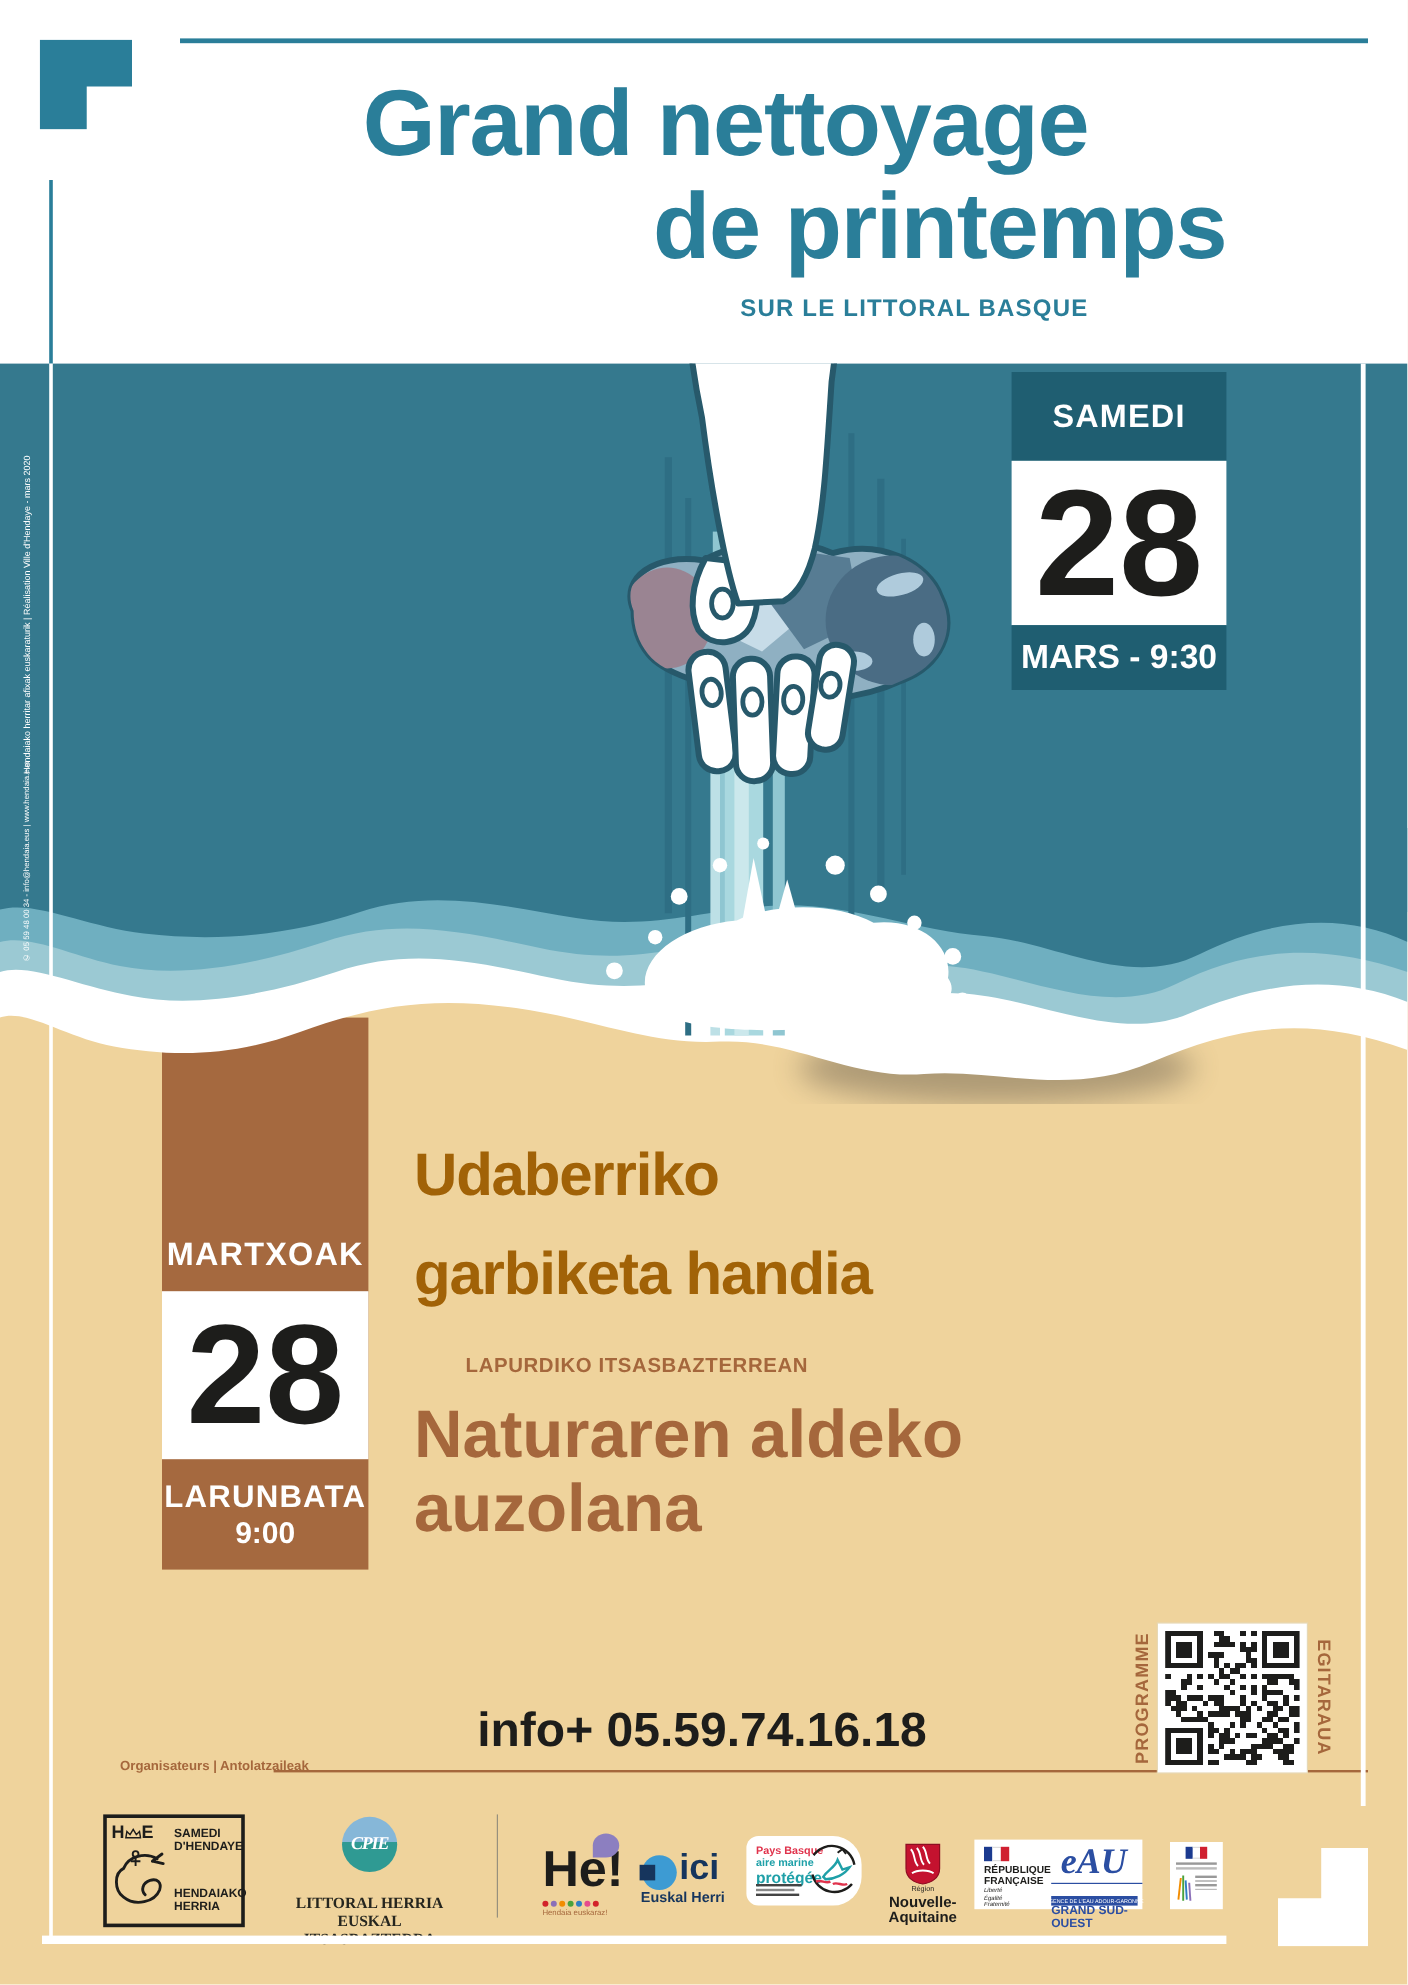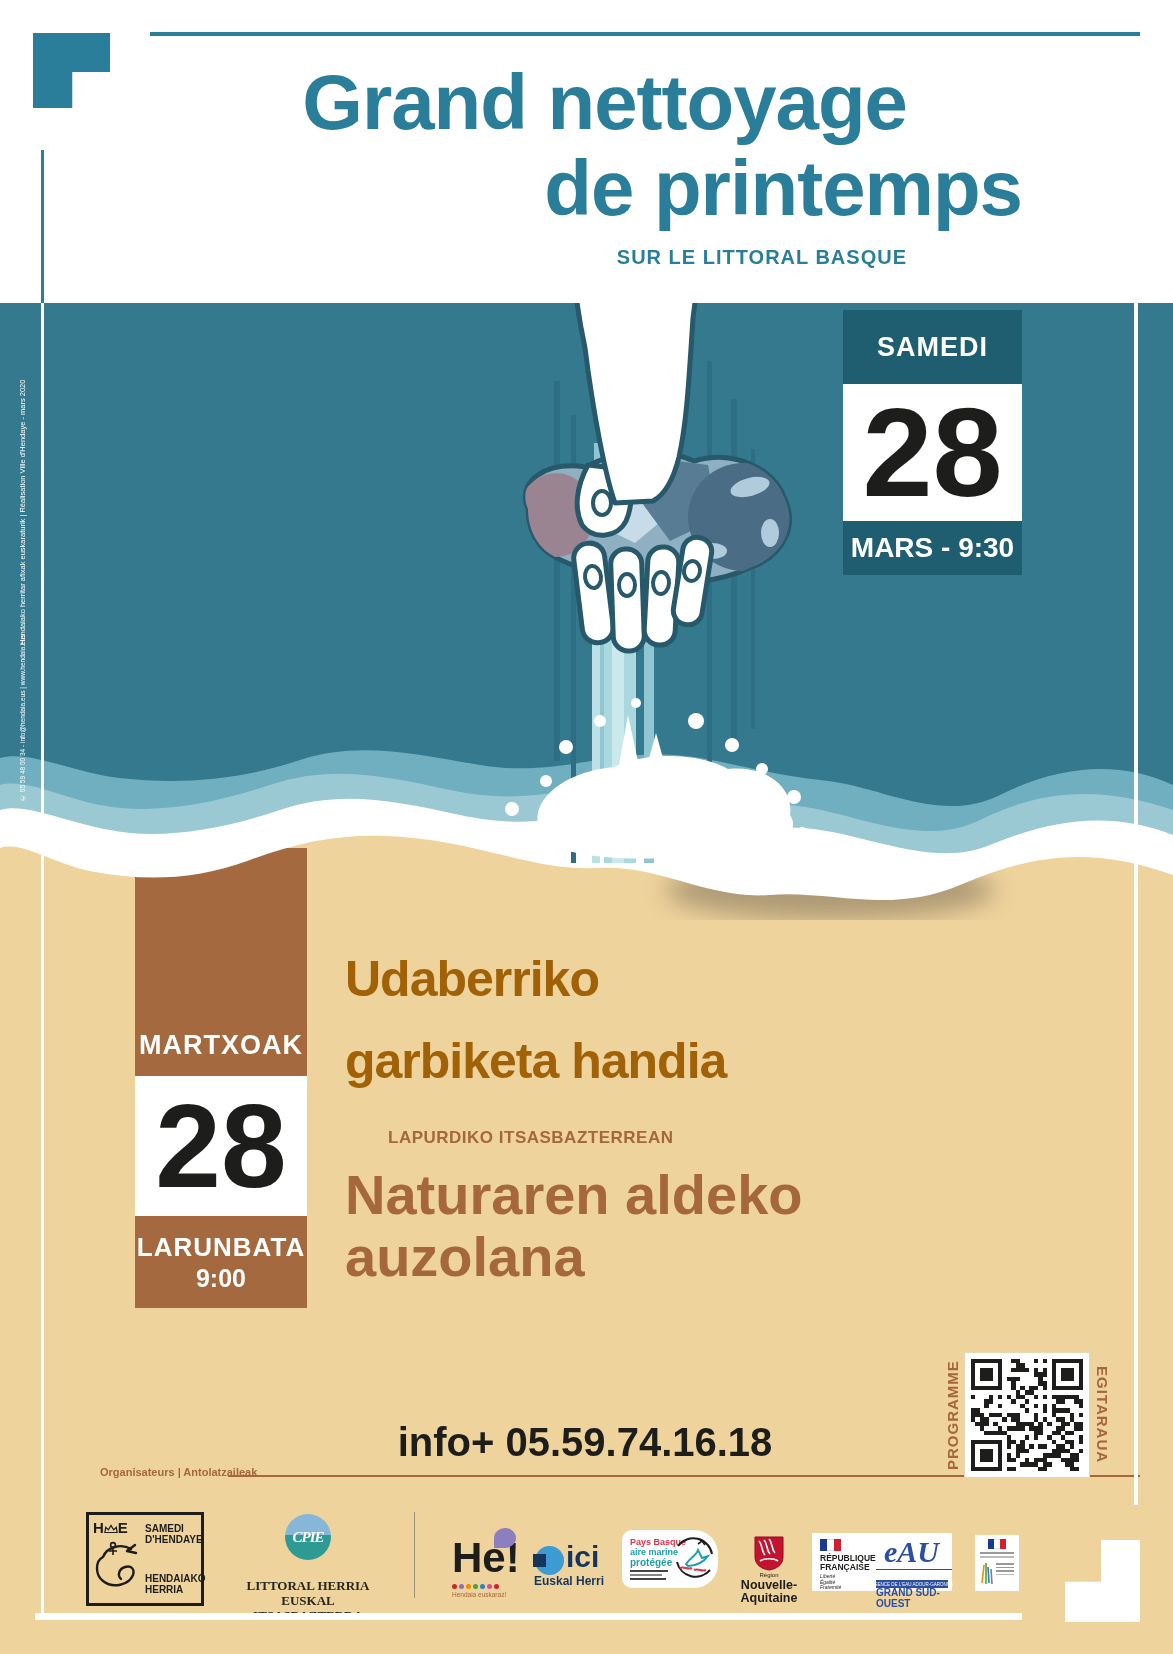--- a/index.html
+++ b/index.html
@@ -403,21 +403,21 @@
   <div class="abs brown" style="left:452px;top:1591px;font-size:6.5px;z-index:5;">Hendaia euskaraz!</div>
 
   <div class="abs" style="left:535px;top:1546px;width:29px;height:29px;border-radius:50%;background:#3D9BD3;z-index:5;"></div>
   <div class="abs" style="left:533px;top:1554px;width:13px;height:13px;background:#16355d;z-index:6;"></div>
   <div class="abs b" style="left:566px;top:1542px;font-size:30px;line-height:1;color:#16355d;z-index:5;">ici</div>
   <div class="abs b" style="left:534px;top:1574px;font-size:12px;color:#16355d;z-index:5;">Euskal Herri</div>
 
   <div class="abs" style="left:622px;top:1530px;width:96px;height:58px;background:#ffffff;border-radius:10px 24px 24px 10px;z-index:5;">
     <div class="abs b" style="left:8px;top:7px;font-size:9px;color:#E0334C;">Pays Basque</div>
     <div class="abs b" style="left:8px;top:17px;font-size:9px;color:#1FA0A8;">aire marine</div>
-    <div class="abs b" style="left:8px;top:27px;font-size:10px;color:#1FA0A8;">protégée</div>
+    <div class="abs b" style="left:8px;top:27px;font-size:13px;color:#1FA0A8;">protégée</div>
     <div class="abs" style="left:8px;top:40px;">
       <div style="width:38px;height:2px;background:#444;margin-bottom:2px;"></div>
       <div style="width:32px;height:2px;background:#888;margin-bottom:2px;"></div>
       <div style="width:36px;height:2px;background:#444;"></div>
     </div>
     <svg class="abs" style="left:50px;top:6px;" width="44" height="46" viewBox="0 0 44 46">
       <path d="M6,10 A19,19 0 0 1 40,18 M38,34 A19,19 0 0 1 5,26" fill="none" stroke="#1D1D1B" stroke-width="2"></path>
       <path d="M14,28 C18,22 24,20 26,14 L30,22 L36,20 C32,26 24,30 16,30 Z" fill="none" stroke="#1FA0A8" stroke-width="2"></path>
       <path d="M8,32 C12,30 16,34 20,32 M22,34 C26,32 30,36 34,34" fill="none" stroke="#E0334C" stroke-width="2"></path>
       <path d="M26,8 L30,5 L33,9" fill="none" stroke="#1D1D1B" stroke-width="1.6"></path>

